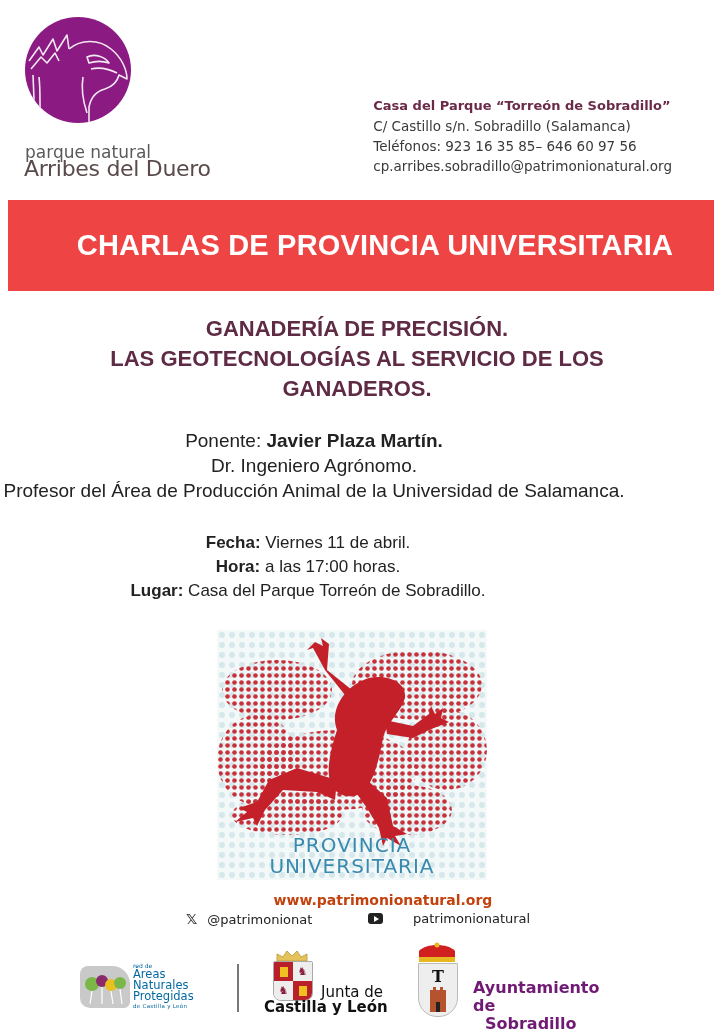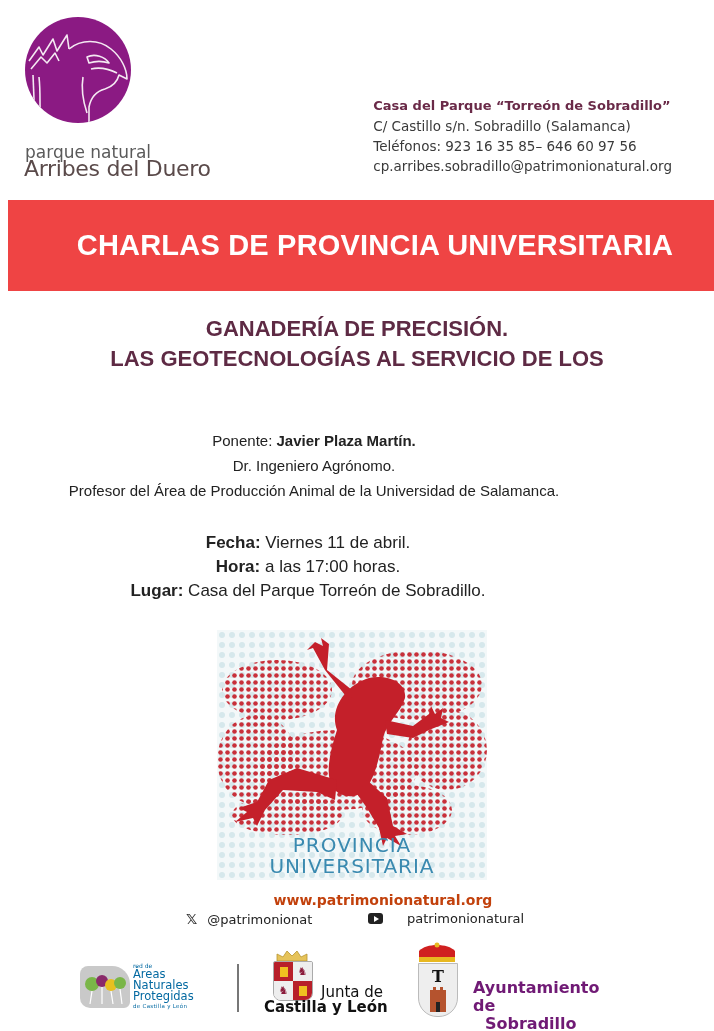--- a/index.html
+++ b/index.html
@@ -21,21 +21,21 @@
   .contact .c-title { font-weight: bold; color: #6a2a48; font-size: 13px; }
 
   
   .band { left: 8px; top: 200px; width: 710px; height: 91px; background: #ef4444; display: flex; align-items: center; justify-content: center; padding-left: 12px; }
   .band-title { color: #ffffff; font-size: 29px; font-weight: bold; font-family: "Liberation Sans", sans-serif; letter-spacing: 0.2px; }
 
   
   .talk-title { left: 0; width: 714px; top: 314px; text-align: center; color: #5e2a44; font-weight: bold; font-size: 22px; line-height: 30px; }
 
   
-  .speaker { left: 0; width: 628px; top: 428px; text-align: center; font-size: 15px; line-height: 25px; color: #222; }
+  .speaker { left: 0; width: 628px; top: 428px; text-align: center; font-size: 19px; line-height: 25px; color: #222; }
   .speaker b { font-weight: bold; }
 
   .details { left: 0; width: 616px; top: 531px; text-align: center; font-size: 17px; line-height: 24px; color: #222; }
   .details b { font-weight: bold; }
 
   
   .prov-img { left: 217px; top: 630px; width: 270px; height: 250px; background: #3b82f6; overflow: hidden; }
   .prov-img svg { width: 100%; height: 100%; display: block; }
 
   
@@ -98,20 +98,21 @@
   <div>cp.arribes.sobradillo@patrimonionatural.org</div>
 </div>
 
 <div class="abs band">
   <div class="band-title">CHARLAS DE PROVINCIA UNIVERSITARIA</div>
 </div>
 
 <div class="abs talk-title">
   <div>GANADERÍA DE PRECISIÓN.</div>
   <div>LAS GEOTECNOLOGÍAS AL SERVICIO DE LOS</div>
+  <div>GANADEROS.</div>
 </div>
 
 <div class="abs speaker">
   <div>
     <span>Ponente:</span>
     <b>Javier Plaza Martín.</b>
   </div>
   <div>Dr. Ingeniero Agrónomo.</div>
   <div>Profesor del Área de Producción Animal de la Universidad de Salamanca.</div>
 </div>
@@ -165,21 +166,21 @@
 </div>
 
 <div class="abs web">www.patrimonionatural.org</div>
 <div class="abs social">
   <div class="item" style="left:0;">
     <span class="x-icon">𝕏</span>
     <span>@patrimonionat</span>
   </div>
   <div class="item" style="left:182px;">
     <span class="yt-icon"></span>
-    <span style="margin-left:14px;">patrimonionatural</span>
+    <span style="margin-left:20px;">patrimonionatural</span>
   </div>
 </div>
 
 <div class="abs anp-logo">
   <div class="anp-graphic">
     <svg viewBox="0 0 50 42" width="50" height="42">
       <circle cx="12" cy="18" r="7" fill="#7ab648"></circle>
       <circle cx="22" cy="15" r="6" fill="#8a2a6a"></circle>
       <circle cx="31" cy="19" r="6" fill="#e8c020"></circle>
       <circle cx="40" cy="17" r="6" fill="#7ab648"></circle>

